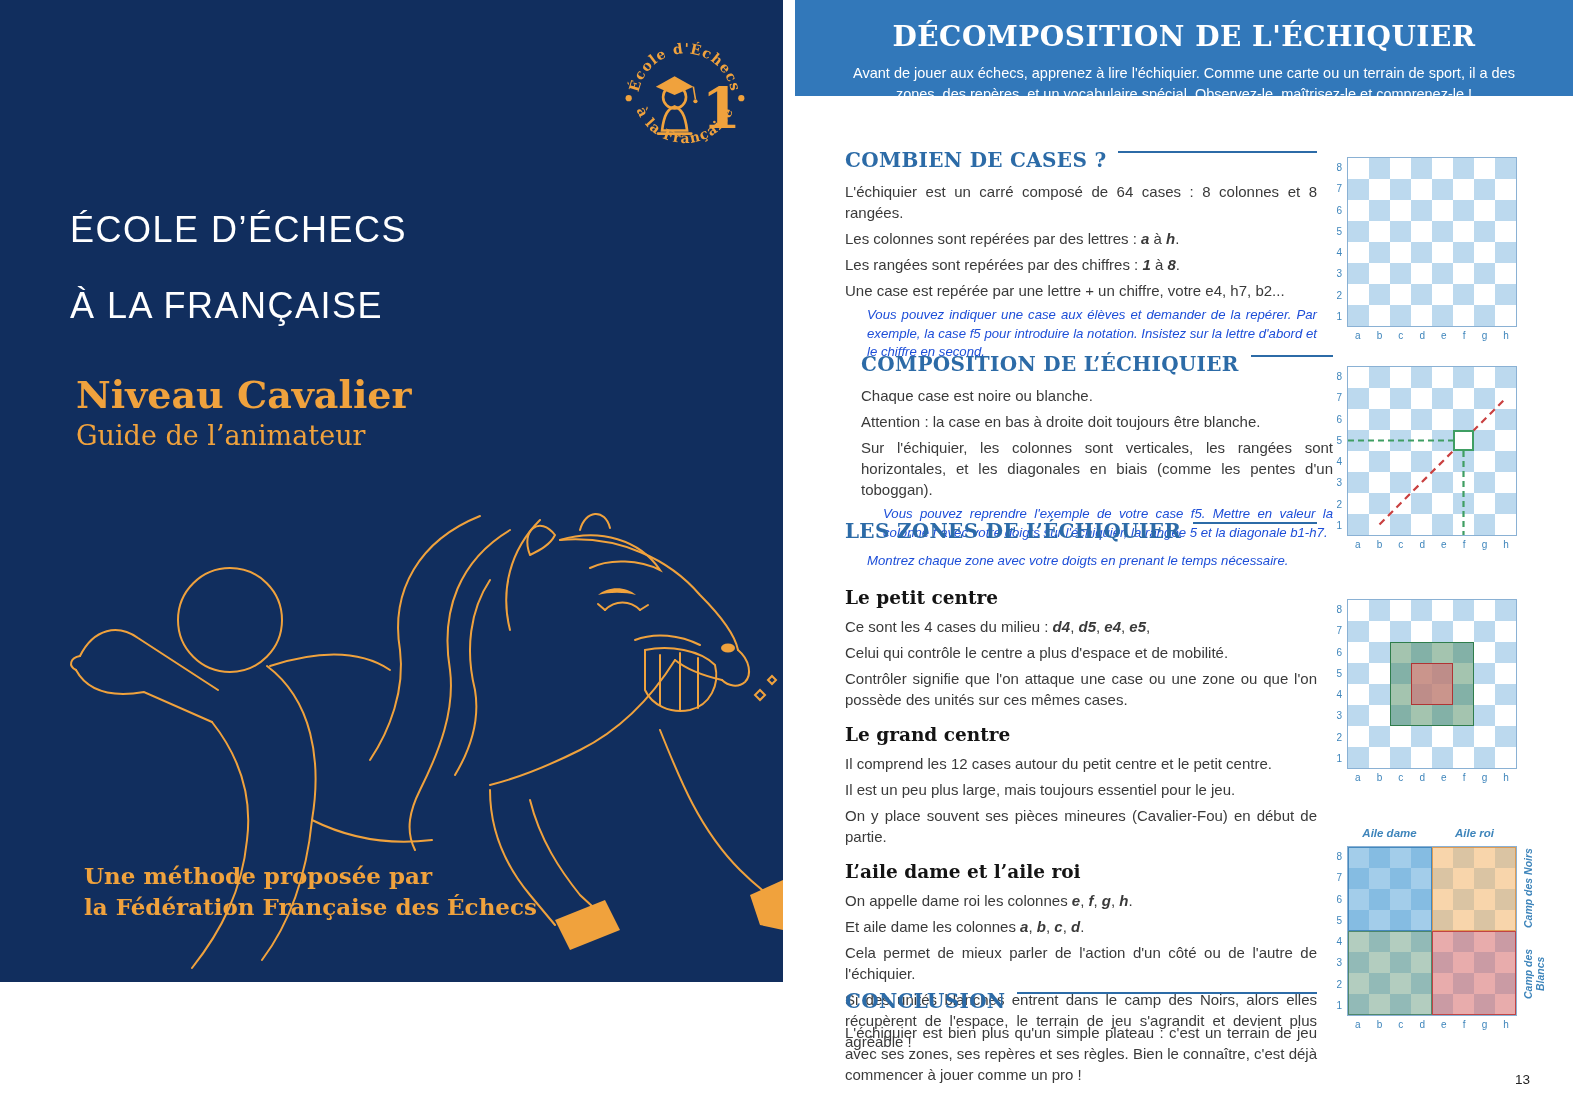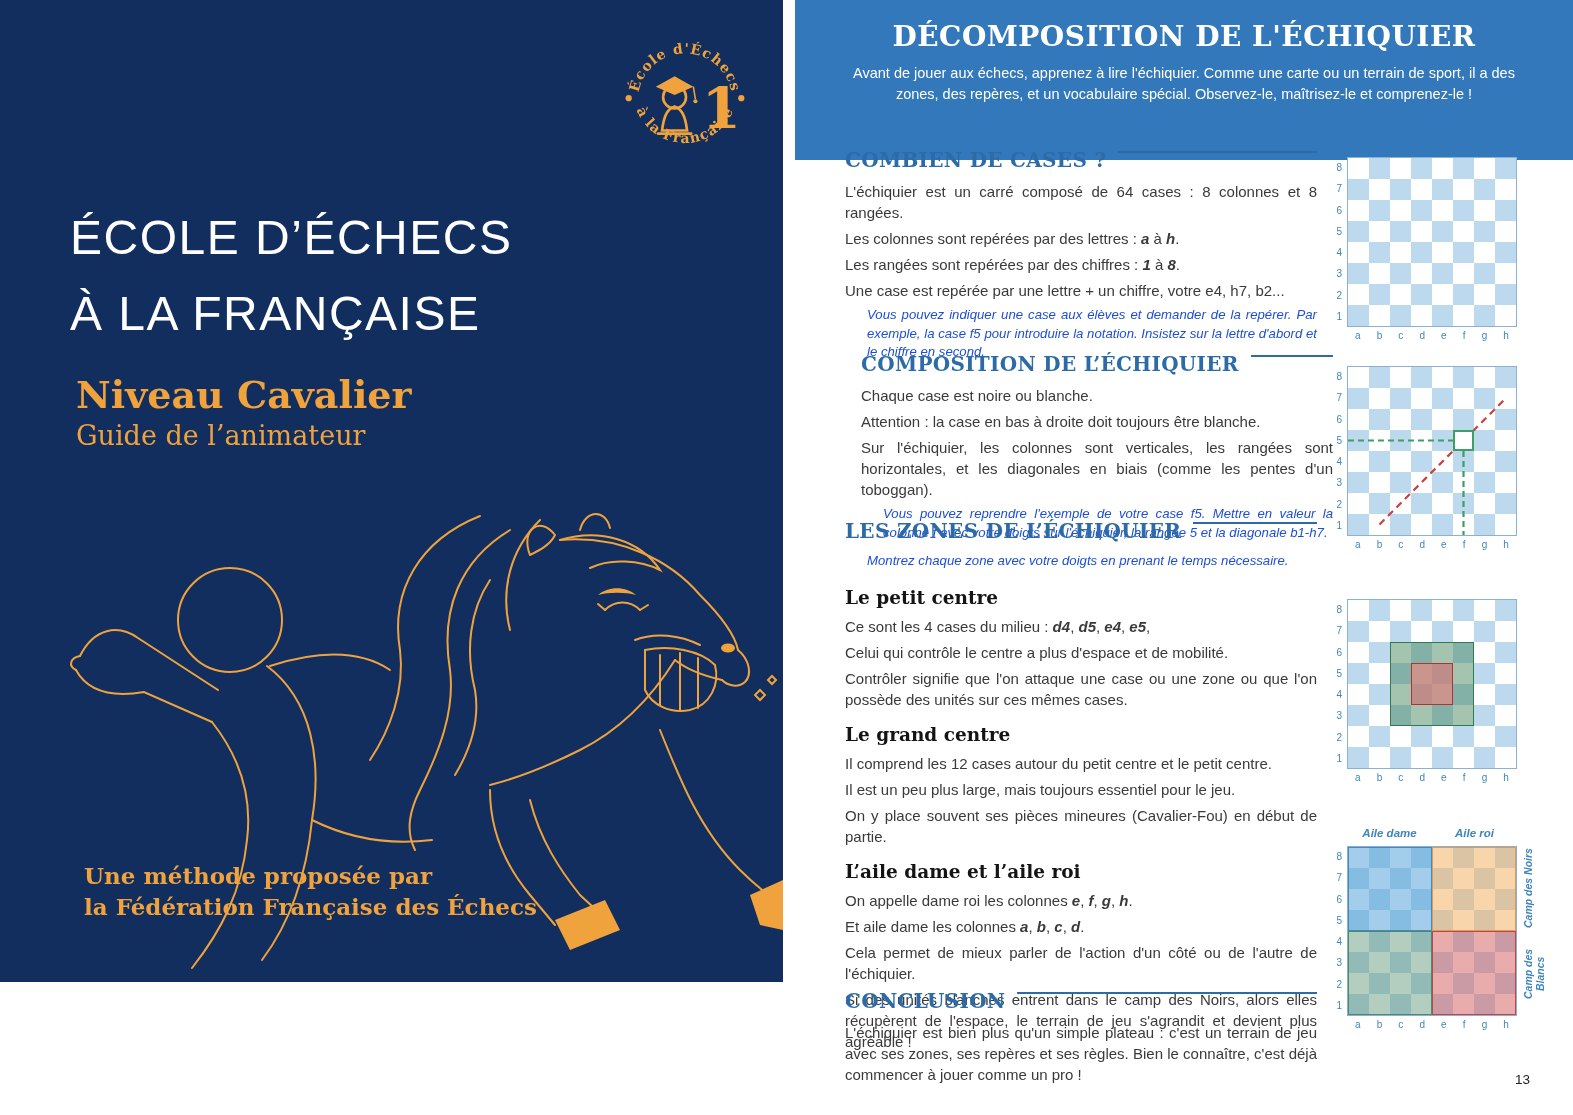--- a/index.html
+++ b/index.html
@@ -2,36 +2,36 @@
 <html><head>
 <meta charset="utf-8">
 <style>
   html,body{margin:0;padding:0;background:#ffffff;}
   .canvas{position:relative;width:1573px;height:1115px;background:#ffffff;overflow:hidden;
           font-family:"Liberation Sans",sans-serif;}
 
   
   .cover{position:absolute;left:0;top:0;width:783px;height:982px;background:#112e5e;}
   .badge{position:absolute;left:612px;top:22px;width:146px;height:146px;}
-  .cover-title{position:absolute;left:70px;top:168px;color:#ffffff;font-size:48px;
+  .cover-title{position:absolute;left:70px;top:168px;color:#ffffff;font-size:36px;
                line-height:76px;letter-spacing:1.5px;font-weight:400;white-space:nowrap;}
   .level-title{position:absolute;left:76px;top:372px;color:#f0a23d;font-size:38px;
                font-family:"DejaVu Serif",serif;font-weight:bold;}
   .level-sub{position:absolute;left:76px;top:420px;color:#f0a23d;font-size:27px;
              font-family:"DejaVu Serif",serif;}
   .method{position:absolute;left:84px;top:860px;color:#f0a23d;font-size:23px;line-height:31px;
           font-family:"DejaVu Serif",serif;font-weight:bold;}
   .horse{position:absolute;left:60px;top:498px;width:723px;height:484px;}
 
   
   .logo-row{position:absolute;left:0;top:982px;width:783px;height:133px;background:#fff;}
 
   
   .page{position:absolute;left:795px;top:0;width:778px;height:1115px;background:#fff;}
-  .band{position:absolute;left:0;top:0;width:778px;height:160px;background:#3278ba;color:#fff;}
+  .band{position:absolute;left:0;top:0;width:778px;height:96px;background:#3278ba;color:#fff;}
   .band-title{margin:20px 0 10px;text-align:center;font-family:"DejaVu Serif",serif;
               font-weight:bold;font-size:28px;letter-spacing:0.5px;}
   .band-sub{margin:0 auto;width:700px;text-align:center;font-size:14.5px;line-height:21px;}
 
   .sec{position:absolute;left:50px;width:472px;}
   .sec-h{display:flex;margin:0 0 9px;color:#2c6ba7;
          font-family:"DejaVu Serif",serif;font-weight:bold;font-size:20px;letter-spacing:0.3px;}
   .sec-h .rule{flex:1;border-top:2.5px solid #2c6ba7;margin-left:12px;margin-top:3px;}
   .sec p{margin:0 0 5px;font-size:15px;line-height:21px;color:#3a3a3a;text-align:justify;}
   .note{margin:3px 0 12px 22px;font-size:13.2px;line-height:18.5px;font-style:italic;

